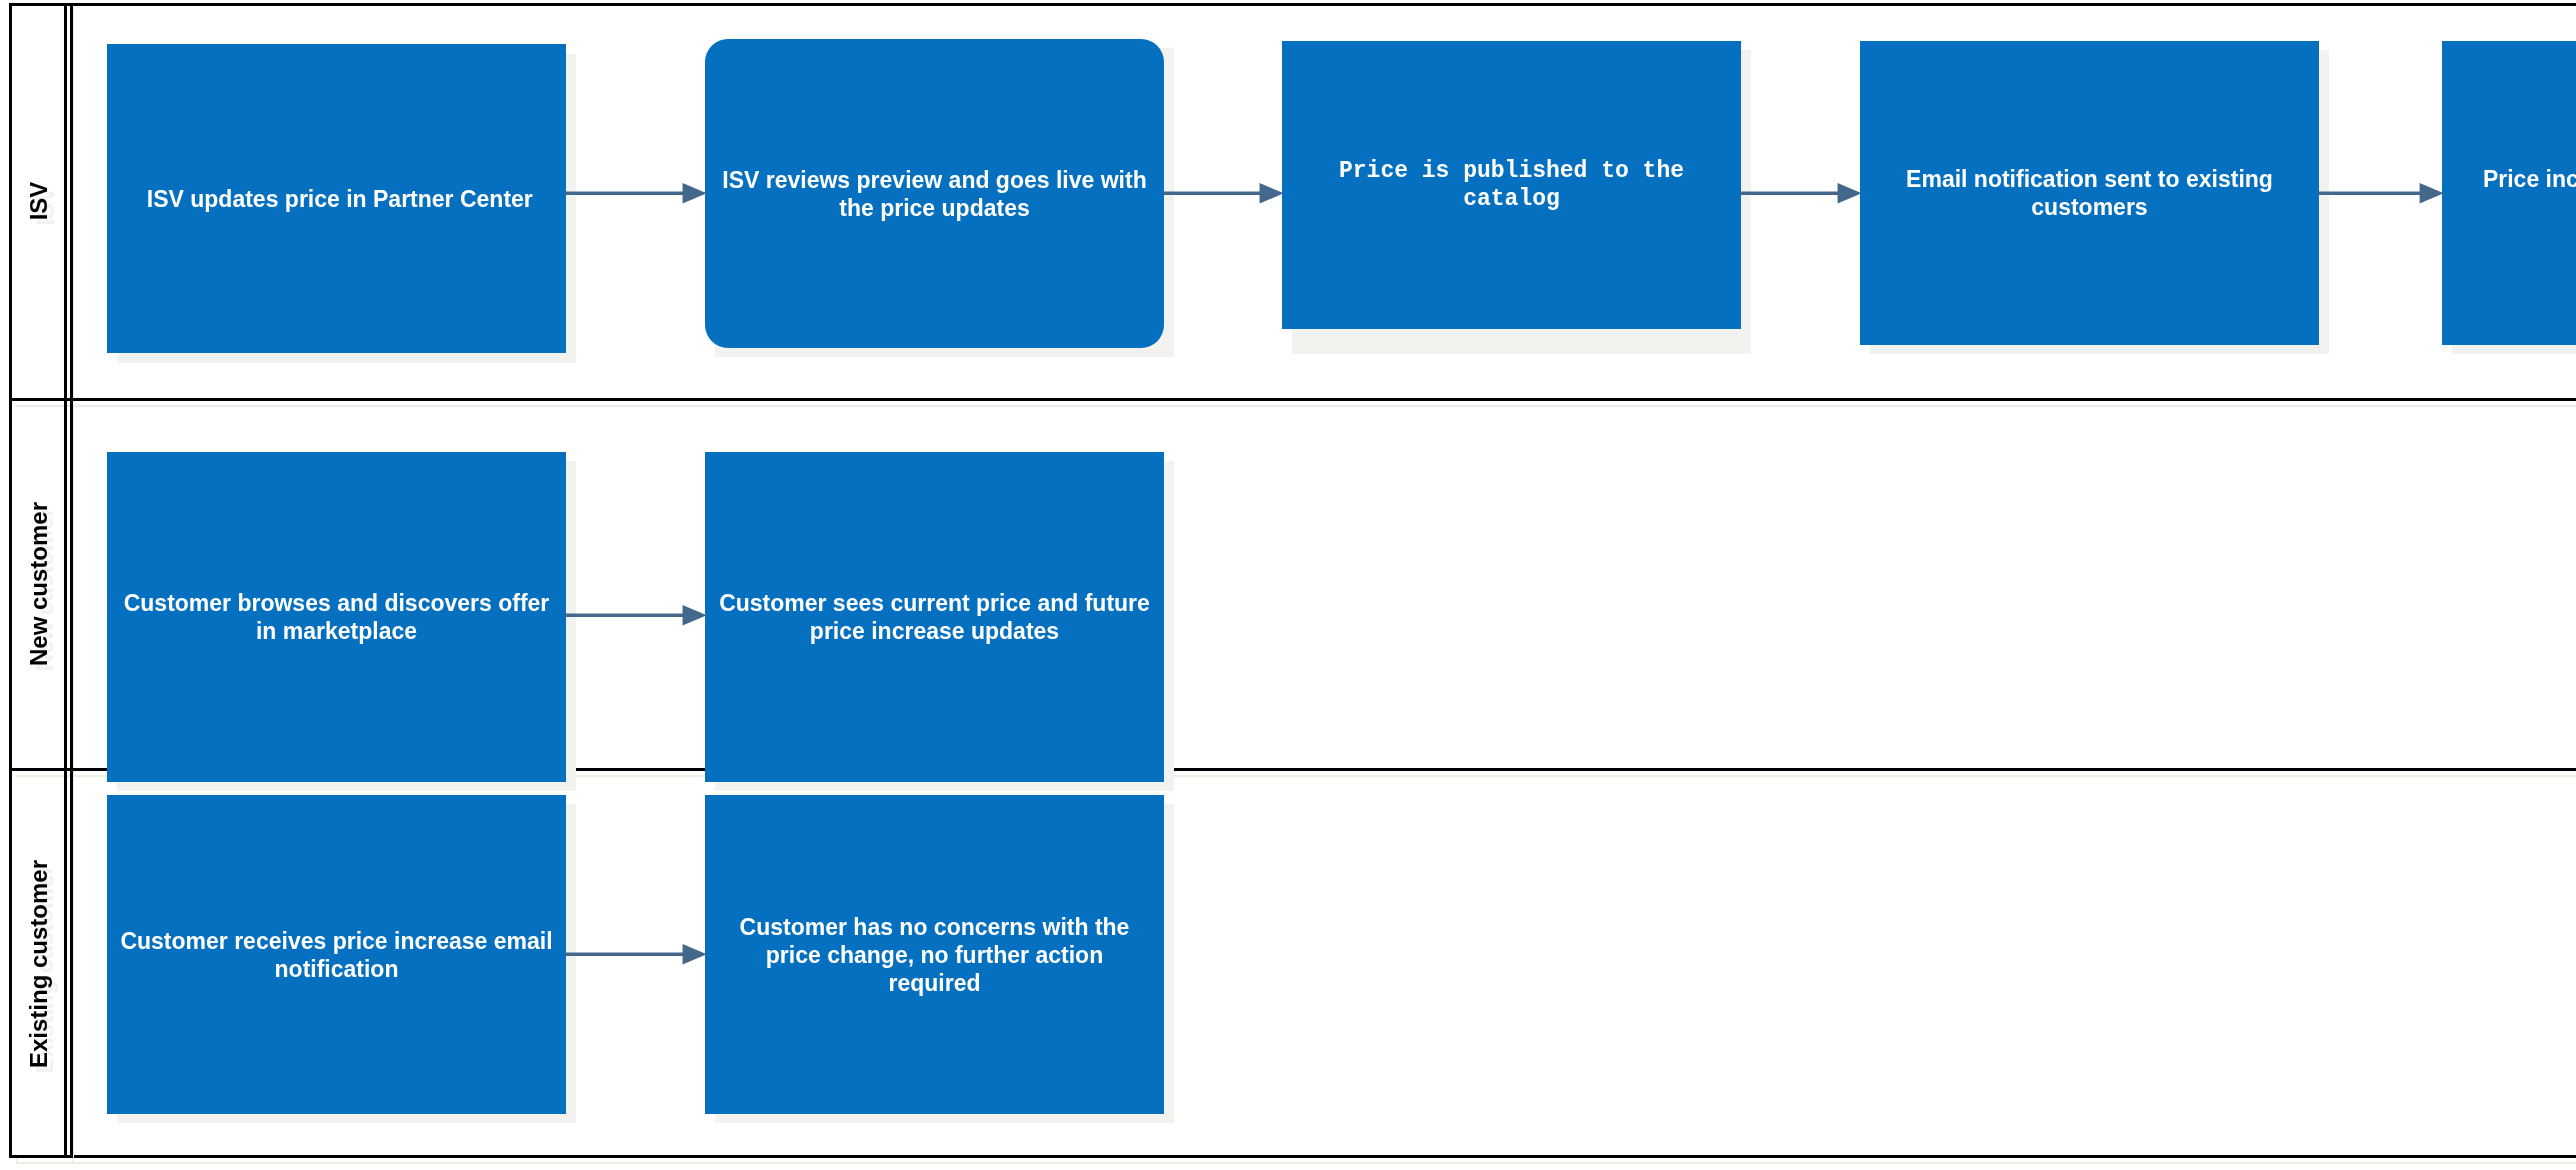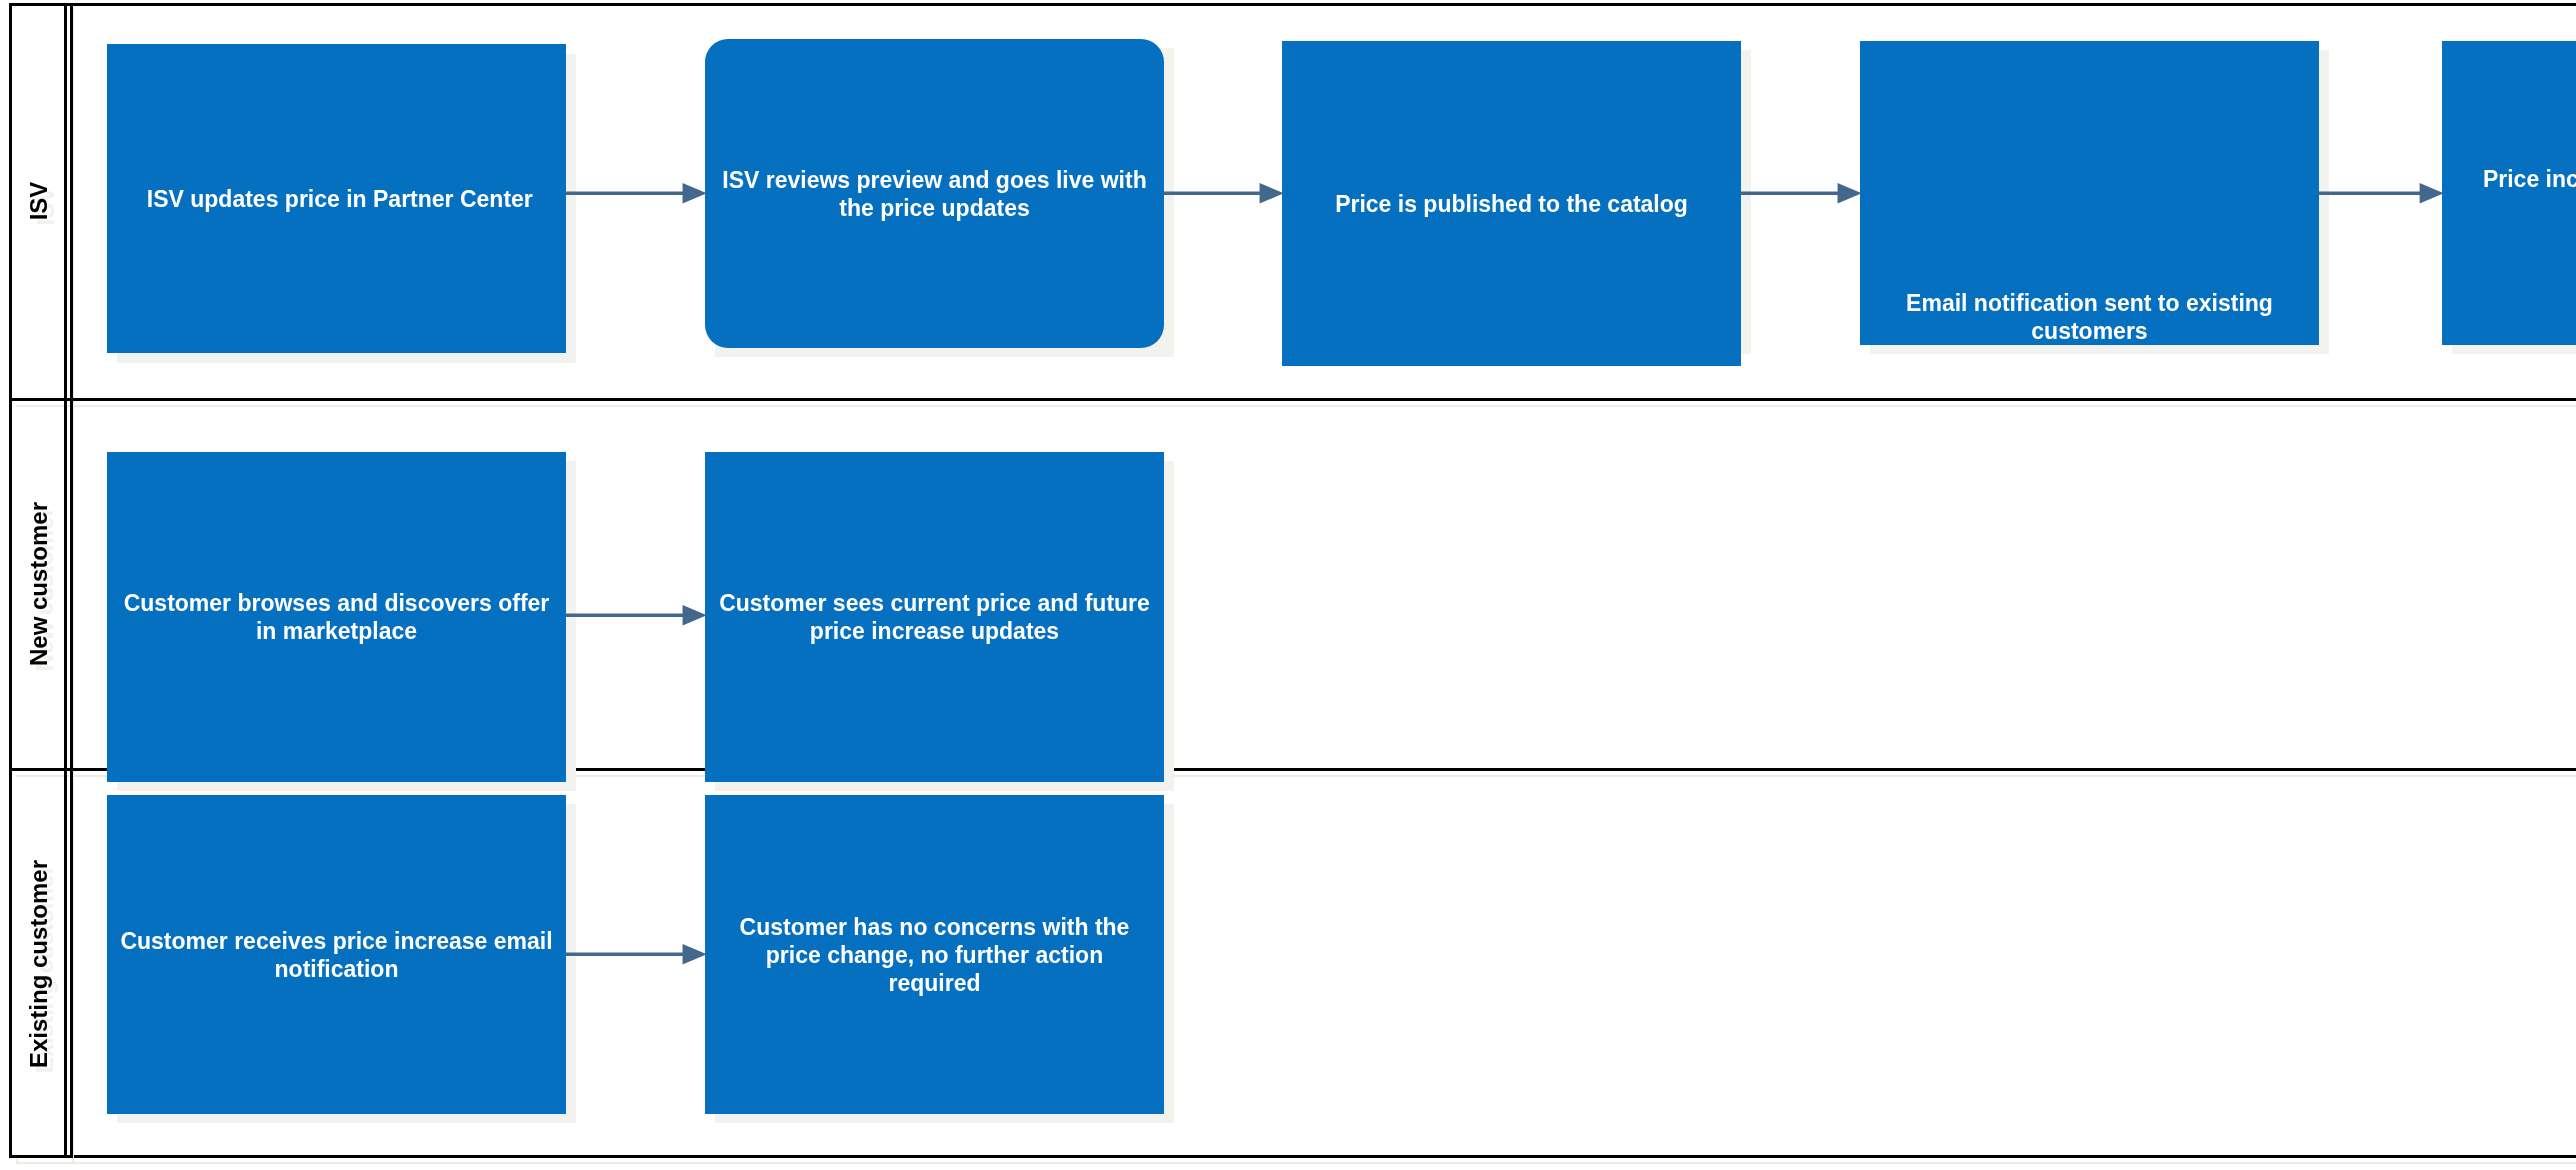--- a/index.html
+++ b/index.html
@@ -149,26 +149,26 @@
   <div class="node" style="left:107px; top:44px; width:459px; height:309px;padding-left:20px;">
     <span>ISV updates price in Partner Center</span>
   </div>
 
   <div class="node-shadow" style="left:715px; top:48px; width:459px; height:309px;"></div>
   <div class="node" style="left:705px; top:39px; width:459px; height:309px;border-radius:23px;">
     <span>ISV reviews preview and goes live with the price updates</span>
   </div>
 
   <div class="node-shadow" style="left:1292px; top:50px; width:459px; height:304px;"></div>
-  <div class="node" style="left:1282px; top:41px; width:459px; height:325px;">
+  <div class="node" style="left:1282px; top:41px; width:459px; height:288px;font-family:Liberation Mono, monospace;">
     <span>Price is published to the catalog</span>
   </div>
 
   <div class="node-shadow" style="left:1870px; top:50px; width:459px; height:304px;"></div>
-  <div class="node" style="left:1860px; top:41px; width:459px; height:304px;align-items:flex-end;">
+  <div class="node" style="left:1860px; top:41px; width:459px; height:304px;">
     <span>Email notification sent to existing customers</span>
   </div>
 
   <div class="node-shadow" style="left:2452px; top:50px; width:459px; height:304px;"></div>
   <div class="node" style="left:2442px; top:41px; width:459px; height:304px;">
     <span>Price increase notice displayed on marketplace</span>
   </div>
 
   <div class="arrow" style="left:565px; top:183px; width:142px;">
     <svg width="142" height="20.6" viewBox="0 0 275 40">

